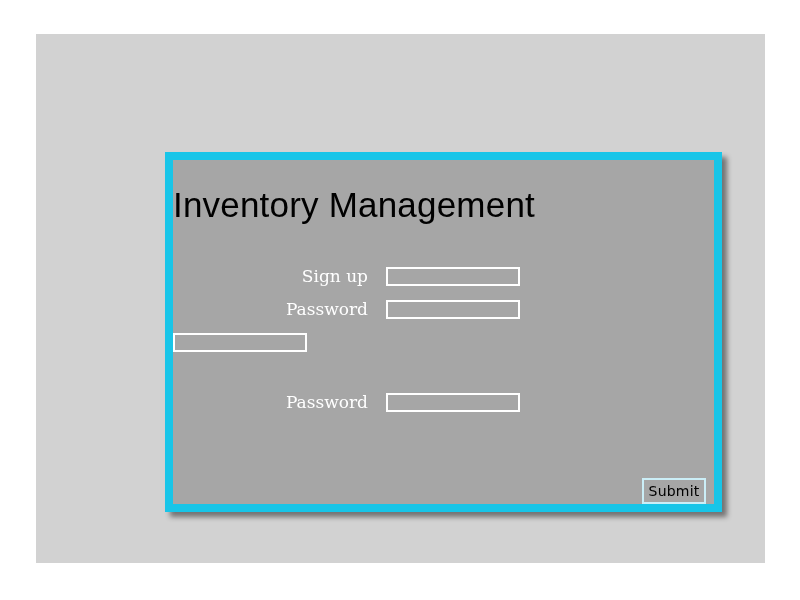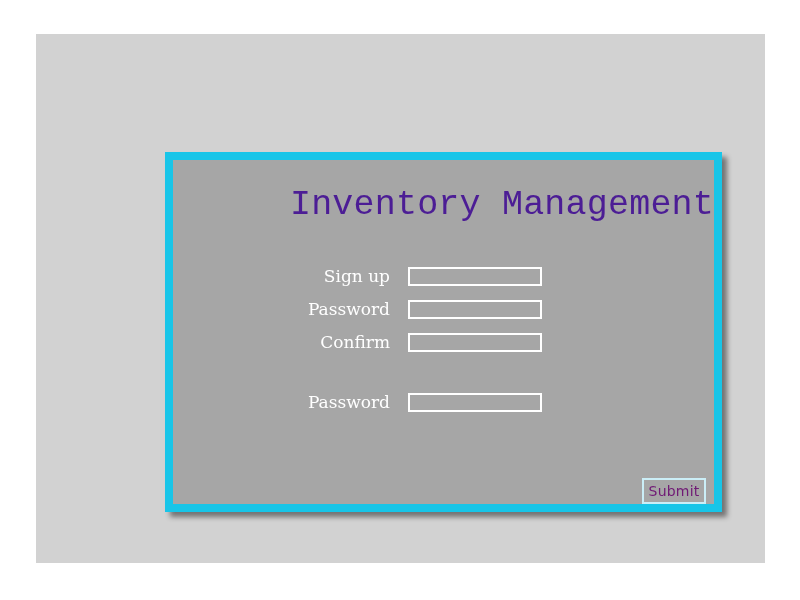--- a/index.html
+++ b/index.html
@@ -46,44 +46,43 @@
     background: #a6a6a6;
     box-sizing: border-box;
   }
 
   
   #app-title {
     position: absolute;
     left: 0;
     right: 0;
     top: 27px;
-    text-align: right;
-    color: #4c1d95;
-    font-family: Liberation Mono, monospace;
+    text-align: left;
+    color: #000000;
+    font-family: Liberation Sans, sans-serif;
     font-weight: 400;
     font-size: 35px;
     letter-spacing: 0.2px;
     line-height: 1.05;
     white-space: nowrap;
   }
 
   
   #form-area {
     position: absolute;
     left: 0;
     top: 100px;
     width: 100%;
   }
 
   .form-row {
     display: flex;
     align-items: center;
     justify-content: flex-start;
     height: 33px;
-    padding-left: 22px;
   }
 
   .field-label {
     width: 213px;
     text-align: right;
     padding-right: 18px;
     box-sizing: border-box;
     color: #ffffff;
     font-family: "DejaVu Serif", serif;
     font-weight: 400;
@@ -116,21 +115,21 @@
   
   #submit-button {
     position: absolute;
     left: 469px;
     top: 318px;
     width: 64px;
     height: 26px;
     background: transparent;
     border: 2px solid #cbeef7;
     box-sizing: border-box;
-    color: #701a75;
+    color: #000000;
     font-family: "DejaVu Sans", sans-serif;
     font-size: 14px;
     line-height: 1;
     padding: 4px;
     cursor: pointer;
     display: flex;
     align-items: center;
     justify-content: center;
     letter-spacing: 0.2px;
   }
@@ -151,21 +150,20 @@
           <div class="field-label">Sign up</div>
           <input class="field-input" type="text" value="" style="">
         </div>
 
         <div class="form-row">
           <div class="field-label">Password</div>
           <input class="field-input" type="password" value="" style="">
         </div>
 
         <div class="form-row">
-          <div class="field-label">Confirm</div>
           <input class="field-input" type="password" value="" style="">
         </div>
 
         <div id="group-gap"></div>
 
 
         <div class="form-row">
           <div class="field-label">Password</div>
           <input class="field-input" type="password" value="" style="">
         </div>

